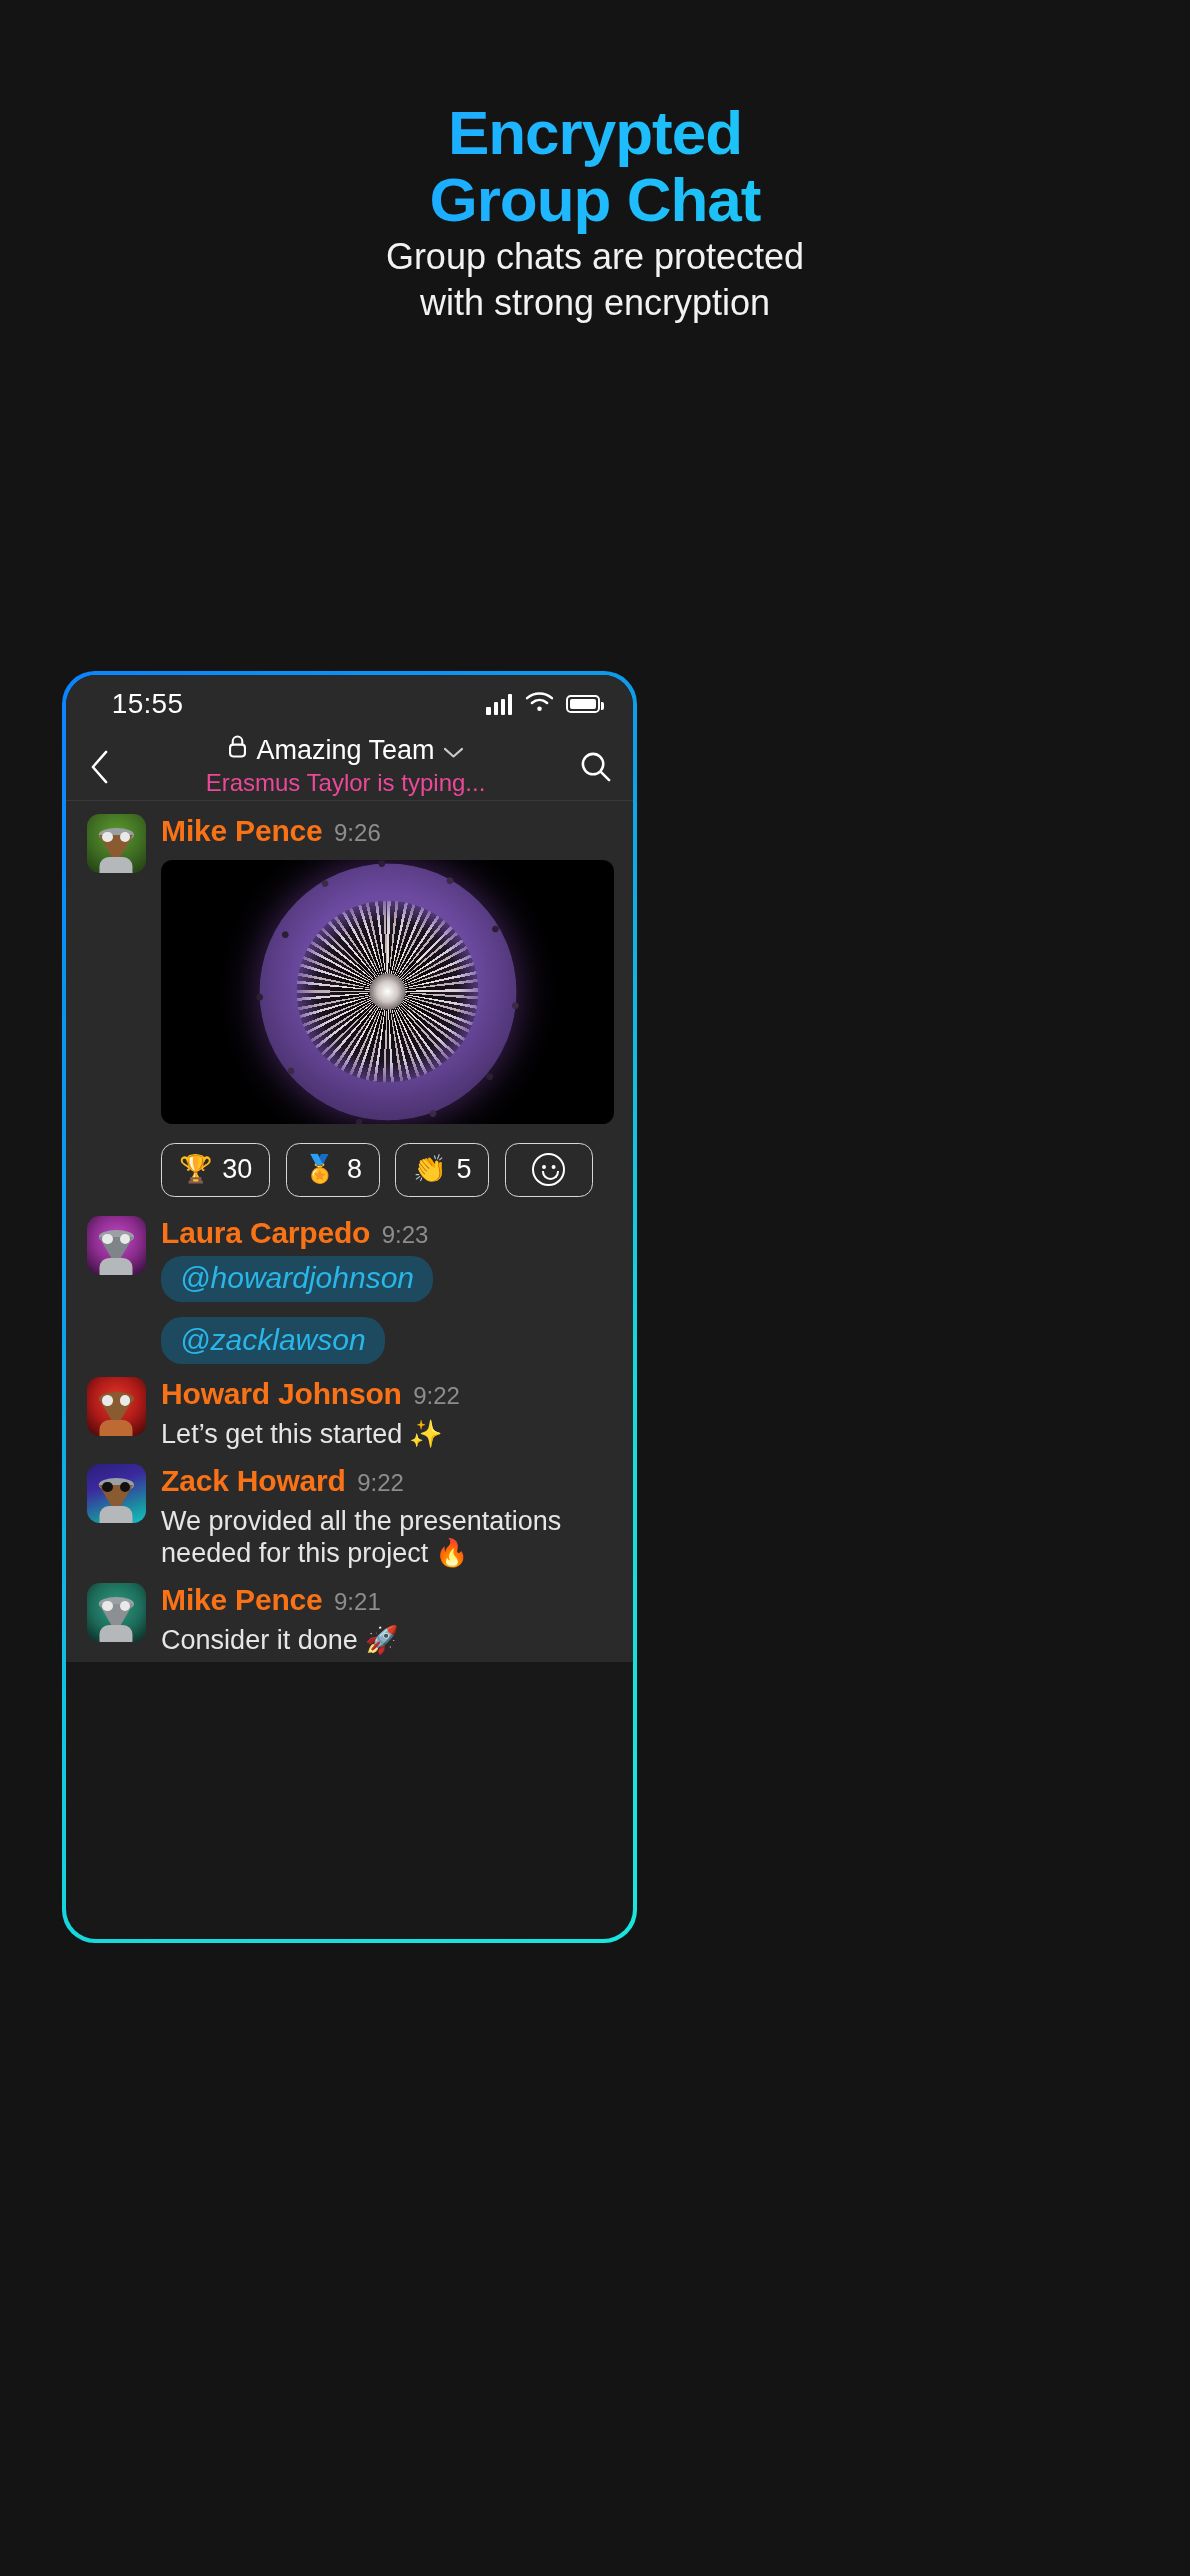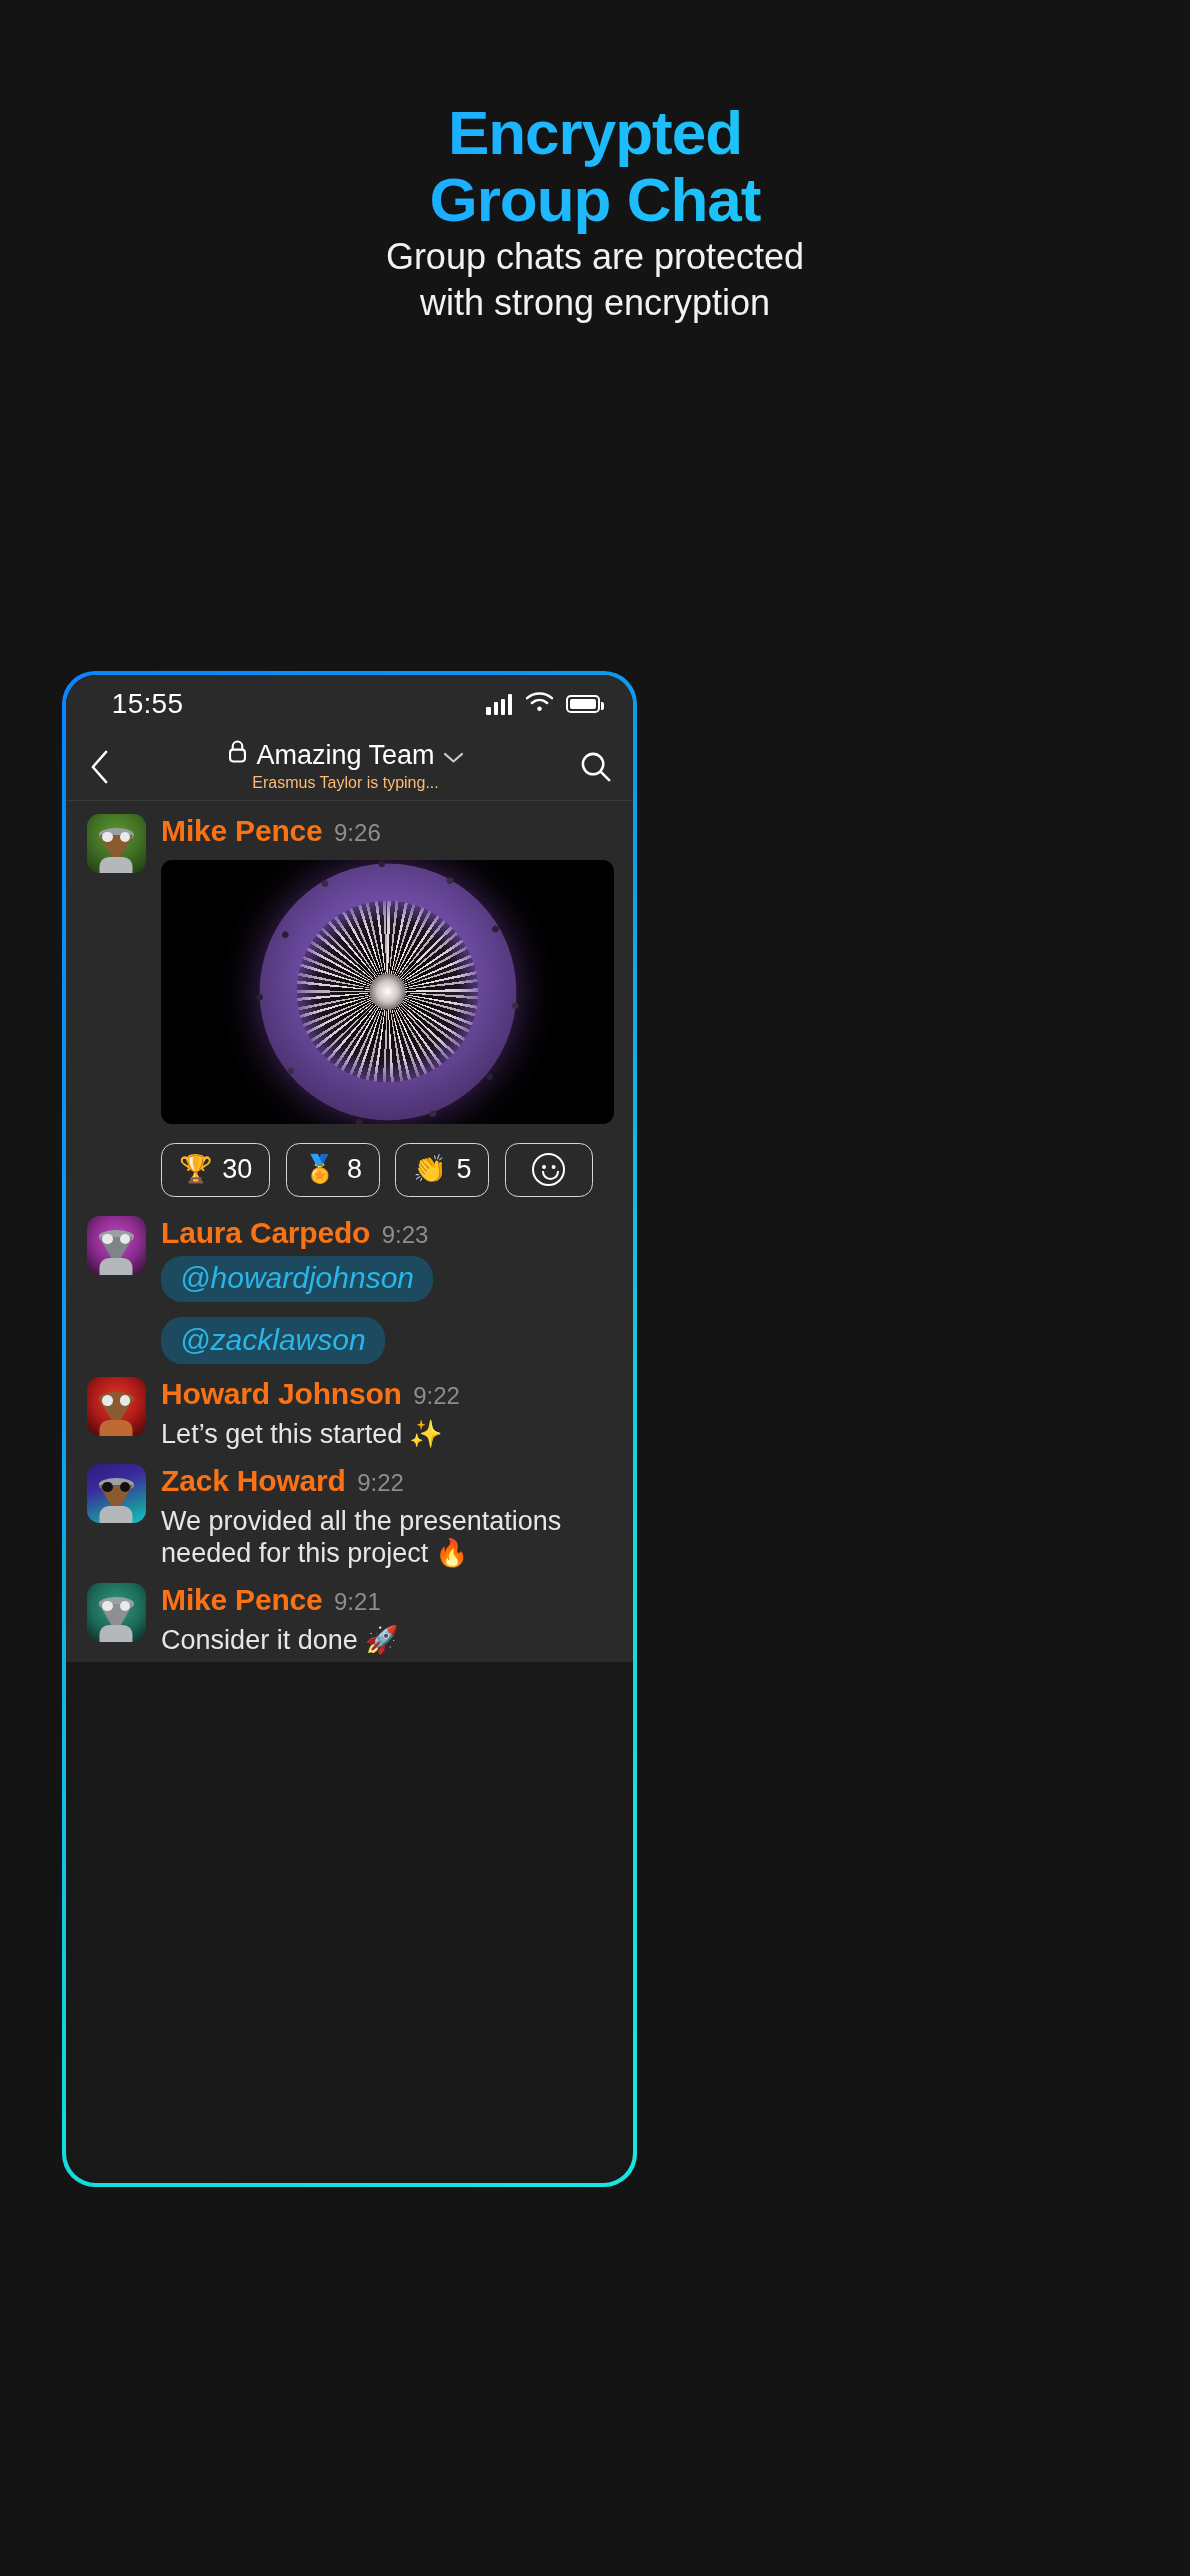--- a/index.html
+++ b/index.html
@@ -24,21 +24,21 @@
   }
   .promo-title .l2{ display:block; }
   .promo-sub{
     font-size:36px; line-height:1.28; color:#f2f2f2; font-weight:400;
   }
   .promo-sub .l2{ display:block; }
 
   
   .phone{
     position:absolute; left:62px; top:671px;
-    width:575px; height:1516px;
+    width:575px; height:1272px;
     border-radius:33px;
     padding:3.8px;
     background:linear-gradient(135deg,#0a84ff 0%, #0f9fe8 35%, #17d9dd 70%, #19e6e0 100%);
     overflow:hidden;
   }
   .phone-inner{
     width:100%; height:100%;
     background:#181818;
     border-radius:30px;
     overflow:hidden;
@@ -69,21 +69,21 @@
     display:flex; align-items:center; position:relative;
     border-bottom:1px solid #3a3a3a;
     gap:30px;
   }
   .hdr-back{ width:67px; display:flex; align-items:center; justify-content:center; }
   .hdr-center{ flex:1; text-align:center; margin-top:-1.9px; }
   .hdr-title{
     color:#fff; font-size:27px; font-weight:400;
     display:flex; align-items:center; justify-content:center; gap:8.6px;
   }
-  .hdr-sub{ color:#fdba74; font-size:16px; margin-top:2.9px; }
+  .hdr-sub{ color:#ec4899; font-size:24px; margin-top:2.9px; }
   .hdr-search{ width:75px; display:flex; align-items:center; justify-content:center; }
   .thread{ background:#2a2a2a; }
 
   .msg{ display:flex; padding:13.4px 17px 5.8px 21px; }
   .msg.tight{ padding-top:7.7px; }
   .avatar{
     width:59px; height:59px; border-radius:12.5px; flex:0 0 59px;
     margin-right:15.3px; overflow:hidden; position:relative;
   }
   .av-head{

